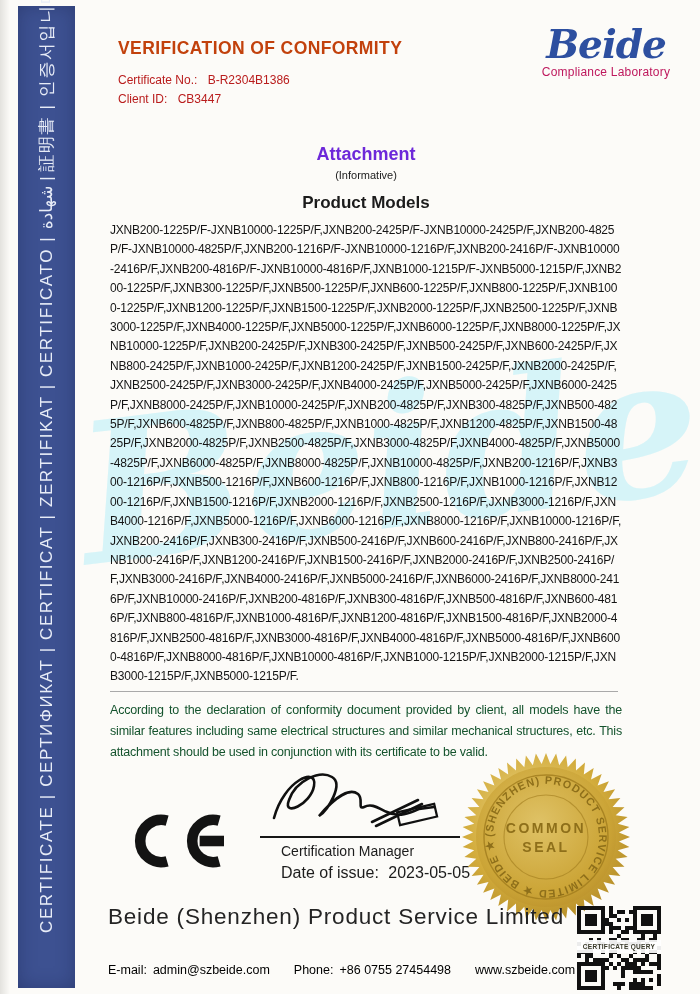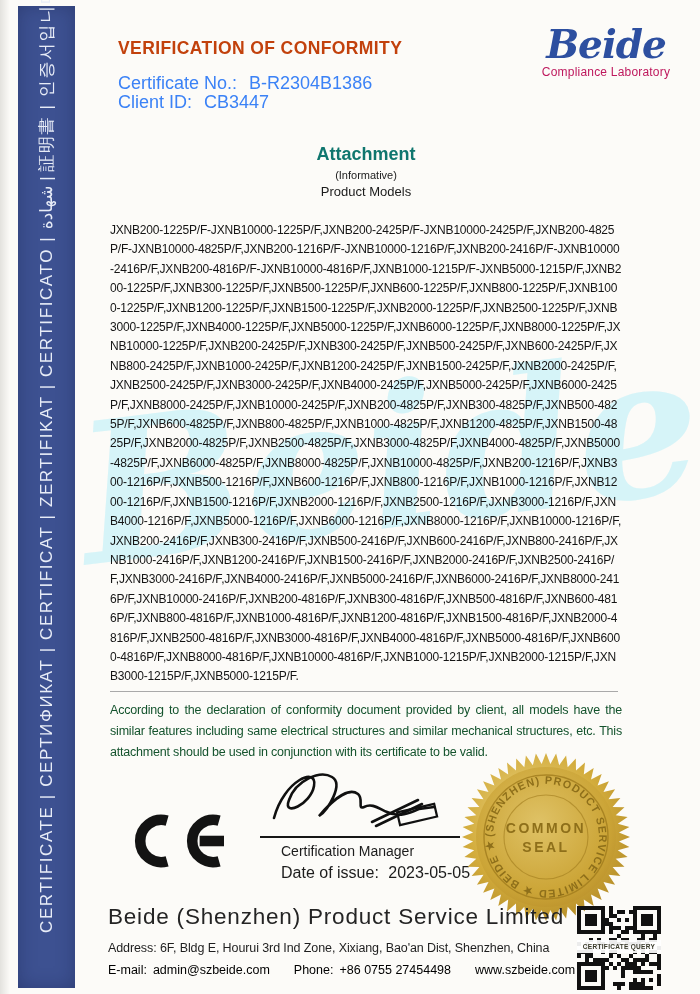--- a/index.html
+++ b/index.html
@@ -8,30 +8,30 @@
   .edge-shade{position:absolute;left:0;top:0;width:10px;height:994px;
         background:linear-gradient(90deg,#e3e2de,#fcfbf8);}
   
   .side-band{position:absolute;left:18px;top:988px;width:982px;height:57px;
         transform-origin:0 0;transform:rotate(-90deg);
         background:#3d5191;box-shadow:inset 0 0 18px rgba(20,30,70,.35);
         color:#e7ecf7;font-size:17px;letter-spacing:1.6px;line-height:57px;
         padding-left:55px;box-sizing:border-box;white-space:nowrap;}
   .title{position:absolute;left:118px;top:38px;font-size:17.5px;font-weight:bold;
         letter-spacing:.4px;color:#c2410c;}
-  .meta-line{position:absolute;left:118px;font-size:18px;color:#3b82f6;}
+  .meta-line{position:absolute;left:118px;font-size:12px;color:#b91c1c;}
   .meta-line .lbl{margin-right:7px;}
   .logo{position:absolute;left:533px;top:24px;width:146px;text-align:center;}
   .logo-word{font-family:"DejaVu Serif",serif;font-style:italic;font-weight:bold;
         font-size:39px;line-height:40px;color:#2d4fa0;letter-spacing:-1px;}
   .logo-sub{font-size:12px;color:#be185d;margin-top:1px;letter-spacing:.2px;}
   .attach{position:absolute;left:110px;top:144px;width:512px;text-align:center;}
-  .attach-title{font-size:18px;font-weight:bold;color:#0f766e;}
+  .attach-title{font-size:18px;font-weight:bold;color:#6d28d9;}
   .attach-sub{font-size:11px;margin-top:4px;}
-  .attach-sec{font-size:13px;font-weight:normal;margin-top:3px;}
+  .attach-sec{font-size:17px;font-weight:bold;margin-top:12px;}
   .watermark{position:absolute;left:78px;top:338px;width:560px;text-align:center;
         font-family:"DejaVu Serif",serif;font-style:italic;font-weight:bold;
         font-size:195px;line-height:250px;color:rgba(125,230,248,.30);
         transform:rotate(-7deg);pointer-events:none;z-index:0;}
   .models{position:absolute;left:110px;top:221px;width:512px;height:470px;
         font-size:12px;line-height:19.4px;letter-spacing:-.2px;color:#141414;
         text-align:justify;word-break:break-all;overflow:hidden;z-index:1;}
   .divider{position:absolute;left:110px;top:691px;width:508px;height:1px;background:#a9a9a9;}
   .declaration{position:absolute;left:110px;top:700px;width:512px;
         font-size:12.5px;line-height:21px;letter-spacing:-.2px;text-align:justify;color:#14532d;}
@@ -136,21 +136,20 @@
     <circle cx="85" cy="85" r="62" fill="none" stroke="#a07c1d" stroke-width="1.4" opacity=".8"></circle>
     <circle cx="85" cy="85" r="42" fill="none" stroke="#a07c1d" stroke-width="1.1" opacity=".6"></circle>
     <text font-size="11" font-weight="bold" fill="#8e6f1a" letter-spacing="1.2">
       <textPath href="#sealTextPath" textLength="330" lengthAdjust="spacingAndGlyphs">(SHENZHEN) PRODUCT SERVICE LIMITED ★ BEIDE ★</textPath>
     </text>
     <text x="85" y="81" text-anchor="middle" font-size="14" font-weight="bold" letter-spacing="2.5" fill="#8e6f1a">COMMON</text>
     <text x="85" y="100" text-anchor="middle" font-size="14" font-weight="bold" letter-spacing="2.5" fill="#8e6f1a">SEAL</text>
   </svg>
 
   <div class="footer-name">Beide (Shenzhen) Product Service Limited</div>
-  <div class="footer-addr">Address: 6F, Bldg E, Hourui 3rd Ind Zone, Xixiang, Bao'an Dist, Shenzhen, China</div>
   <div class="footer-contact">
     <span>E-mail:</span><span>admin@szbeide.com</span><span class="gap">Phone:</span><span>+86 0755 27454498</span><span class="gap">www.szbeide.com</span>
   </div>
 
   <div class="qr">
     <div class="qr-cells" id="qr-cells">
         <i class="d"></i>
         <i class="d"></i>
         <i class="d"></i>
         <i class="d"></i>

